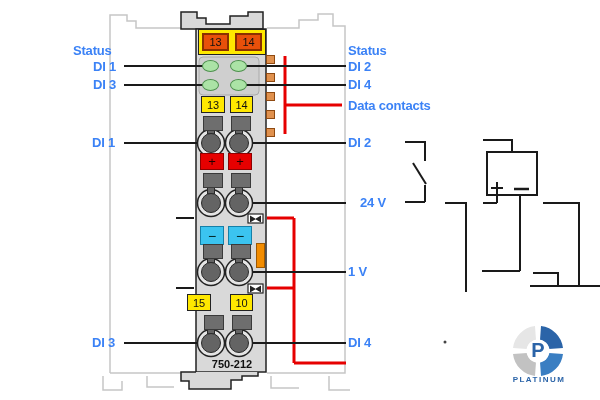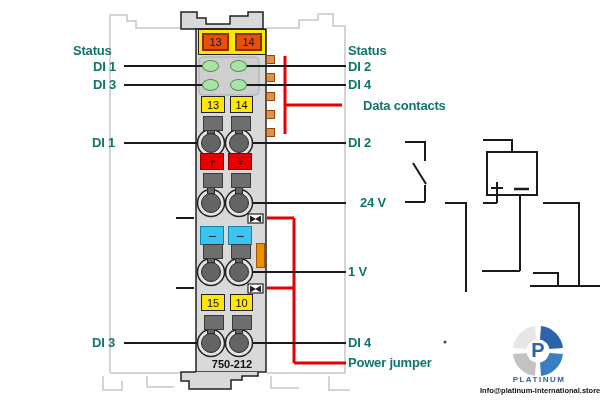--- a/index.html
+++ b/index.html
@@ -1,21 +1,21 @@
 <!DOCTYPE html>
 <html><head>
 <meta charset="utf-8">
 <style>
   html,body{margin:0;padding:0;background:#fff;}
   #stage{
     position:relative;width:600px;height:400px;background:#ffffff;overflow:hidden;
     font-family:"Liberation Sans",sans-serif;
   }
   .lbl{
-    position:absolute;font-size:13px;font-weight:700;color:#0f766e;
+    position:absolute;font-size:13px;font-weight:700;color:#3b82f6;
     letter-spacing:-0.2px;white-space:nowrap;line-height:13px;
   }
   .tag{
     position:absolute;display:flex;align-items:center;justify-content:center;
     font-weight:400;color:#111;box-sizing:border-box;
   }
   .tag.orange{background:#e8500a;border:2px solid #8a3000;font-size:11px;}
   .tag.yellow{background:#ffe800;border:1.5px solid #222;font-size:11px;}
   .tag.red{background:#e60000;border:1px solid #8f0000;font-size:13px;color:#200;}
   .tag.blue{background:#3bc4f0;border:1px solid #1580a8;font-size:14px;color:#022;}
@@ -174,21 +174,21 @@
   <div class="clamp" style="left:203px;top:173px;"></div>
   <div class="clamp" style="left:231px;top:173px;"></div>
 
   <div class="tag blue" style="left:200px;top:226px;width:24px;height:19px;">−</div>
   <div class="tag blue" style="left:228px;top:226px;width:24px;height:19px;">−</div>
 
   <div class="clamp" style="left:203px;top:244px;"></div>
   <div class="clamp" style="left:231px;top:244px;"></div>
   <div class="latch" style="left:256px;top:243px;"></div>
 
-  <div class="tag yellow" style="left:201px;top:294px;width:24px;height:17px;">15</div>
+  <div class="tag yellow" style="left:187px;top:294px;width:24px;height:17px;">15</div>
   <div class="tag yellow" style="left:230px;top:294px;width:23px;height:17px;">10</div>
 
   <div class="clamp" style="left:204px;top:315px;"></div>
   <div class="clamp" style="left:232px;top:315px;"></div>
 
   <div class="dcontact" style="left:266px;top:55px;"></div>
   <div class="dcontact" style="left:266px;top:73px;"></div>
   <div class="dcontact" style="left:266px;top:92px;"></div>
   <div class="dcontact" style="left:266px;top:110px;"></div>
   <div class="dcontact" style="left:266px;top:128px;"></div>
@@ -197,23 +197,21 @@
 
   <div class="lbl" style="left:73px;top:44px;">Status</div>
   <div class="lbl" style="left:93px;top:60px;">DI 1</div>
   <div class="lbl" style="left:93px;top:78px;">DI 3</div>
   <div class="lbl" style="left:92px;top:136px;">DI 1</div>
   <div class="lbl" style="left:92px;top:336px;">DI 3</div>
 
   <div class="lbl" style="left:348px;top:44px;">Status</div>
   <div class="lbl" style="left:348px;top:60px;">DI 2</div>
   <div class="lbl" style="left:348px;top:78px;">DI 4</div>
-  <div class="lbl" style="left:348px;top:99px;margin-left:15px;">Data contacts</div>
+  <div class="lbl" style="left:348px;top:99px;">Data contacts</div>
   <div class="lbl" style="left:348px;top:136px;">DI 2</div>
   <div class="lbl" style="left:360px;top:196px;">24 V</div>
   <div class="lbl" style="left:348px;top:265px;">1 V</div>
   <div class="lbl" style="left:348px;top:336px;">DI 4</div>
-  <div class="lbl" style="left:348px;top:356px;">Power jumper</div>
 
   <div class="brand-p">P</div>
   <div class="brand">PLATINUM</div>
-  <div class="email">Info@platinum-international.store</div>
 </div>
 
 </body></html>

